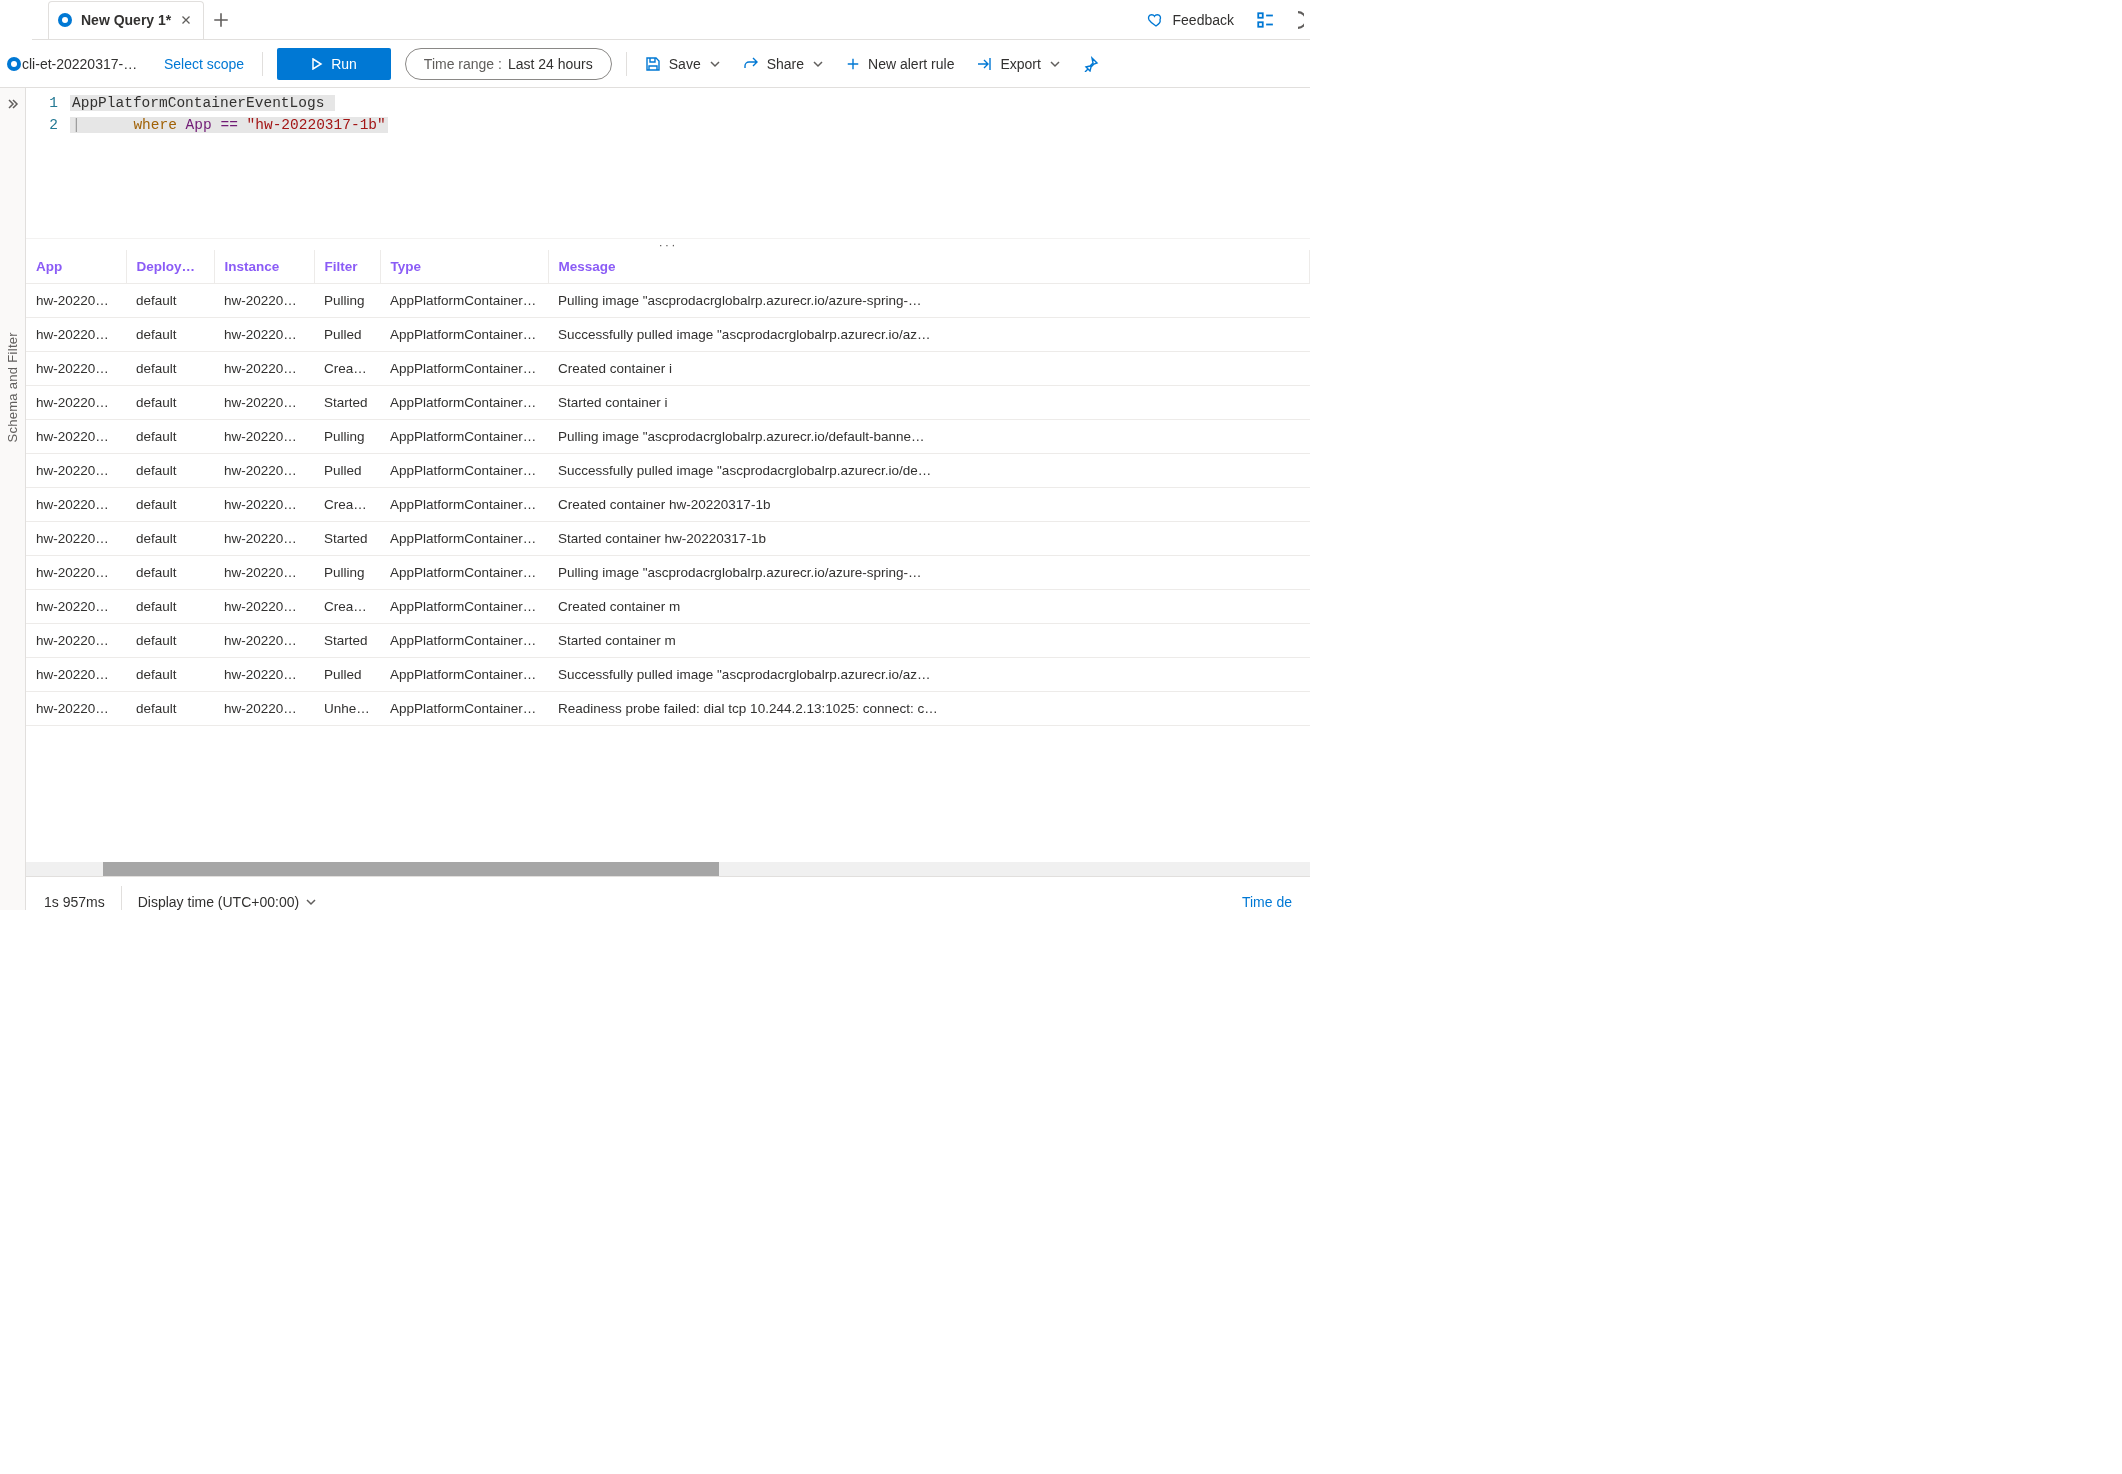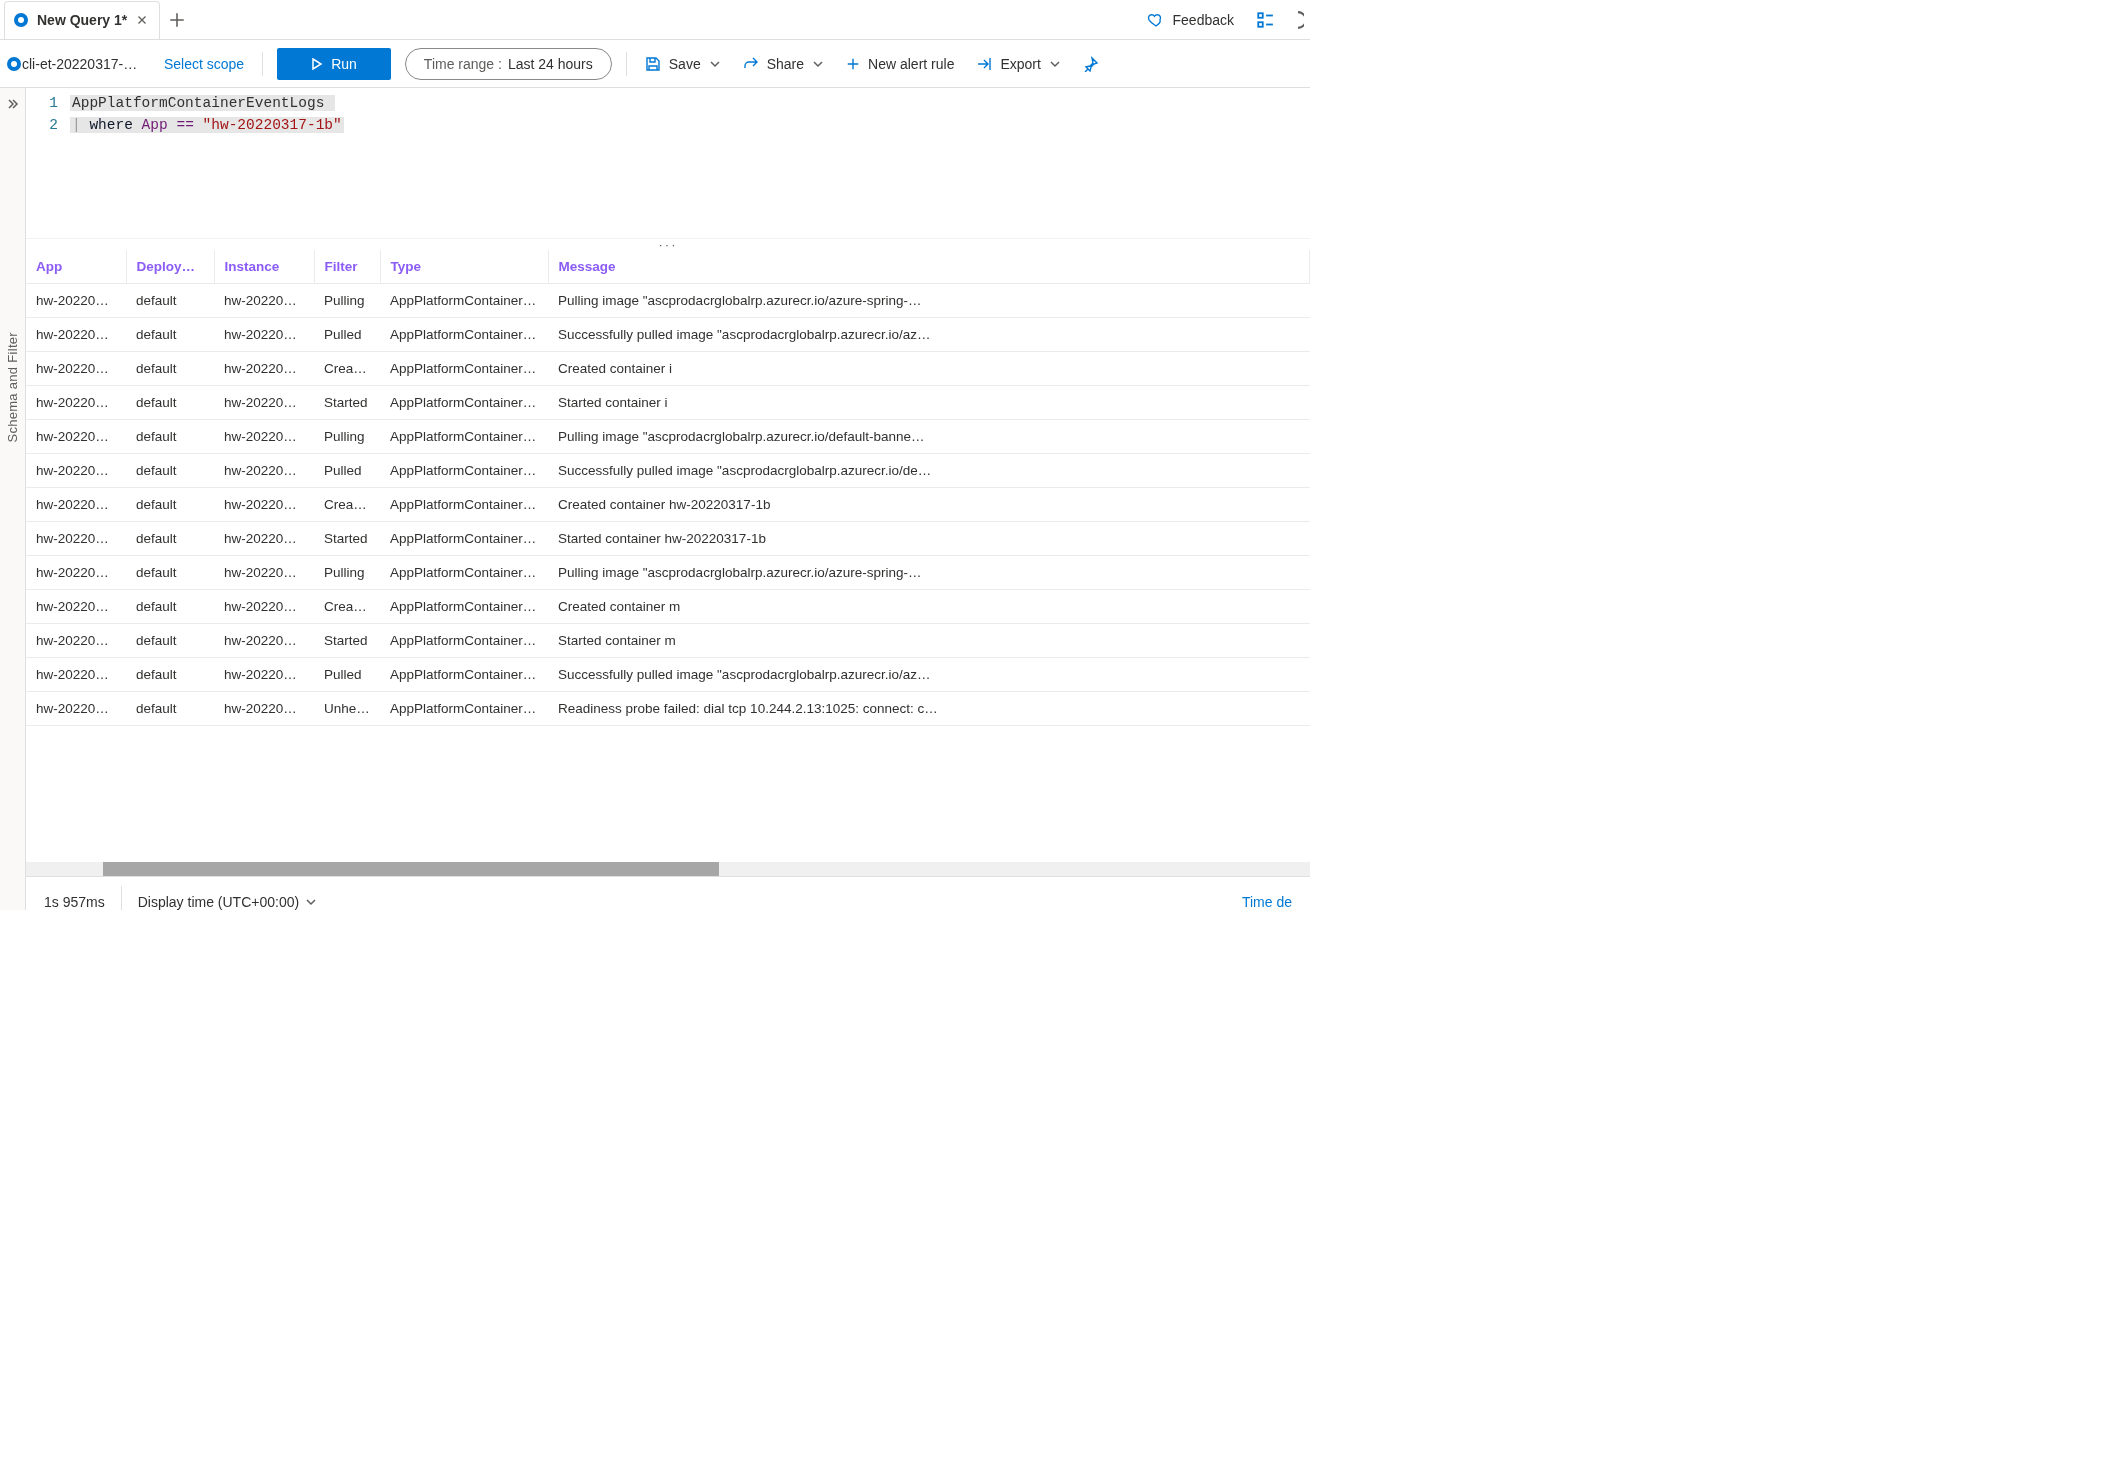--- a/index.html
+++ b/index.html
@@ -11,22 +11,23 @@
       overflow: hidden;
       width: 1310px;
       height: 910px;
     }
     
     .tabstrip {
       display: flex;
       align-items: center;
       height: 40px;
       border-bottom: 1px solid #e1dfdd;
-      padding-left: 4px;
+      padding-left: 16px;
       gap: 8px;
+      margin-left: 32px;
     }
     .tab {
       display: flex;
       align-items: center;
       height: 38px;
       padding: 0 10px 0 8px;
       border: 1px solid #e1dfdd;
       border-bottom: none;
       border-radius: 4px 4px 0 0;
       background: #fff;
@@ -96,21 +97,21 @@
       display:flex;
       font-family: Consolas, "Courier New", monospace;
       font-size:14.5px;
       padding-top:4px;
     }
     .line-numbers { width:44px; text-align:right; color:#237893; padding-right:12px; user-select:none;}
     .line-numbers div { line-height:22px; }
     .code { flex:1; }
     .code .line { line-height:22px; white-space:pre; }
     .hl { background:#e6e6e6; padding:0 2px;}
-    .kw { color:#0f172a;}
+    .kw { color:#a16207;margin-left:44px;}
     .op { color:#701a75;}
     .str{ color:#a31515;}
     .pipe{ color:#999; }
 
     
     .vsplit {
       height:12px; display:flex; justify-content:center; align-items:center;
       color:#605e5c; letter-spacing:2px; border-top:1px solid #f3f2f1;
     }
 

